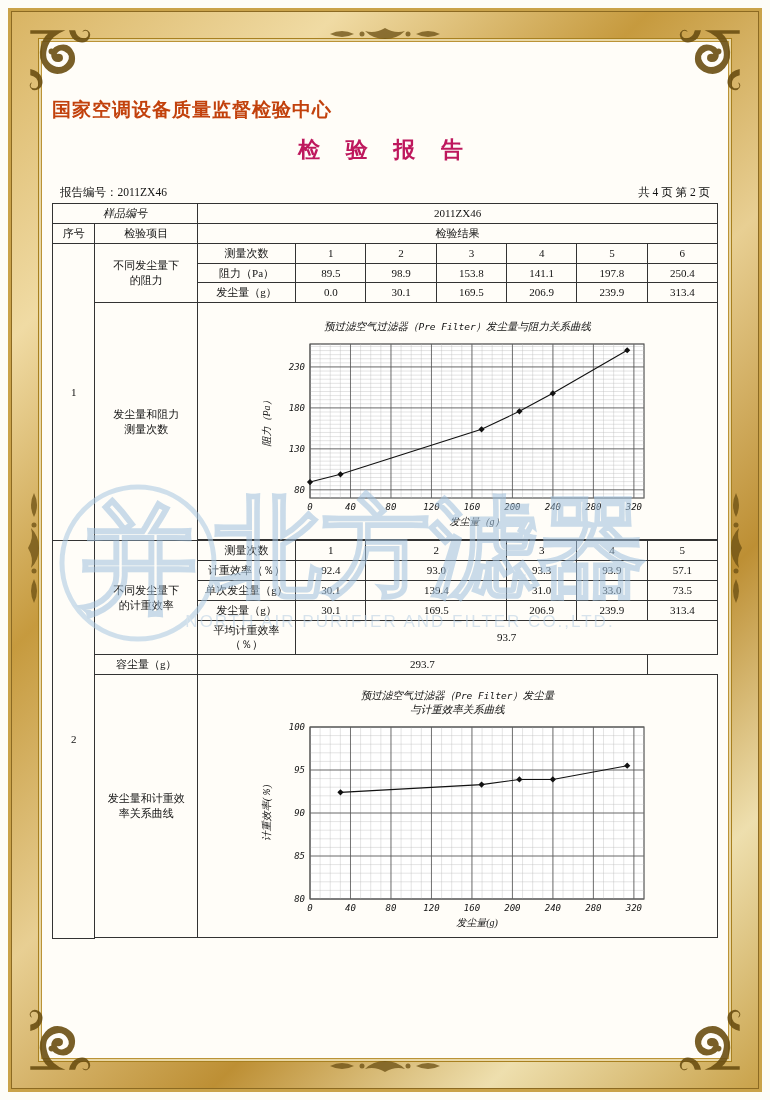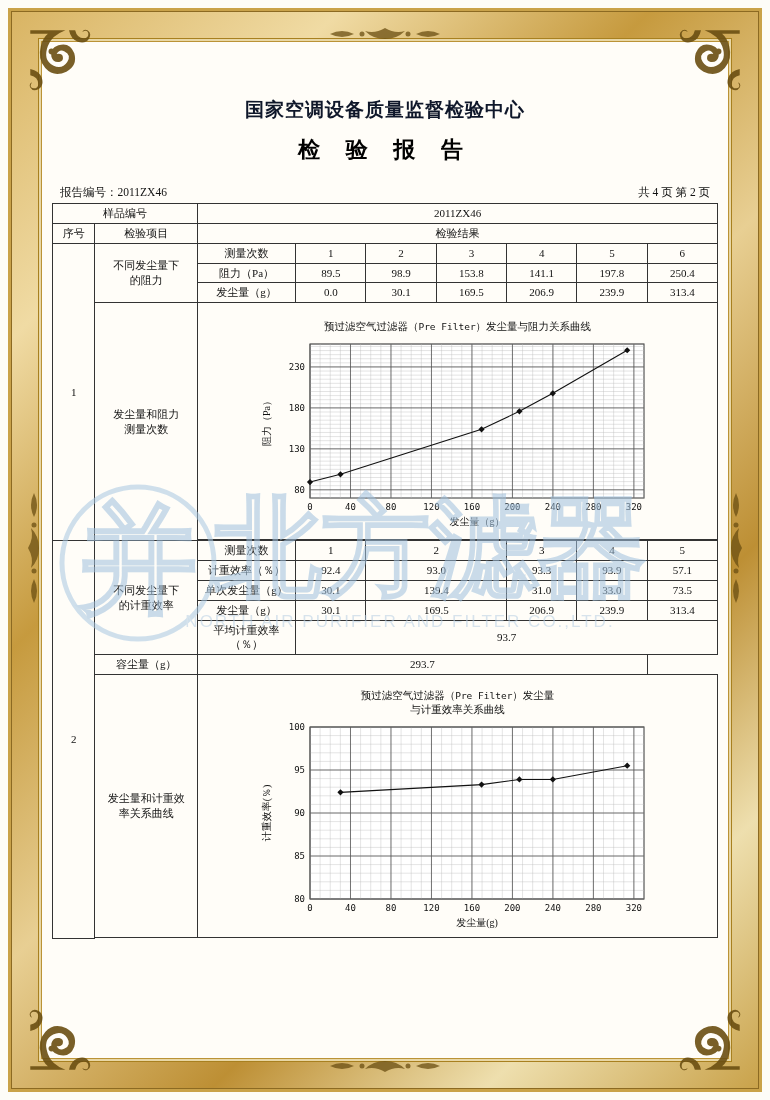--- a/index.html
+++ b/index.html
@@ -40,49 +40,49 @@
   .edge-bottom{left:50%;bottom:14px;transform:translateX(-50%) scaleY(-1);}
   .edge-left{left:14px;top:50%;transform:translateY(-50%);}
   .edge-right{right:14px;top:50%;transform:translateY(-50%) scaleX(-1);}
 
   
   .content{
     position:absolute;left:52px;top:52px;right:52px;bottom:52px;
     background:transparent;
   }
   .title1{
-    text-align:center;font-size:19px;font-weight:bold;letter-spacing:1px;
-    color:#0f172a;margin-top:45px;
+    text-align:left;font-size:19px;font-weight:bold;letter-spacing:1px;
+    color:#c2410c;margin-top:45px;
     font-family:"DejaVu Serif","Liberation Serif",serif;
   }
   .title2{
     text-align:center;font-size:22px;font-weight:bold;letter-spacing:9px;
-    color:#000000;margin-top:12px;
+    color:#be185d;margin-top:12px;
     font-family:"DejaVu Serif","Liberation Serif",serif;
   }
   .meta-row{
     display:flex;justify-content:space-between;align-items:flex-end;
     margin-top:20px;font-size:11.5px;color:#111;padding:0 8px 3px 8px;
   }
   table.rep{
     border-collapse:collapse;width:100%;
     font-size:11px;color:#111;
     table-layout:fixed;
   }
   table.rep td{
     border:1px solid #333;
     text-align:center;
     vertical-align:middle;
     padding:2px 2px;
     line-height:1.35;
   }
-  .lbl{font-size:11px;}
+  .lbl{font-size:11px;font-style:italic;}
   .vleft{text-align:left;padding-left:8px;}
   .tall{height:232px;}
-  .chartcell{padding:0;}
+  .chartcell{padding:0;font-style:italic;}
   .chart-wrap{position:relative;width:100%;}
   .chart-title{
     text-align:center;font-size:10.5px;margin:6px 0 2px 0;color:#111;
     font-family:"Liberation Serif",serif;
   }
   .chart-title small{font-family:"DejaVu Sans Mono",monospace;font-size:9.5px;}
   svg.plot{display:block;margin:0 auto;}
 
   
   .watermark{

